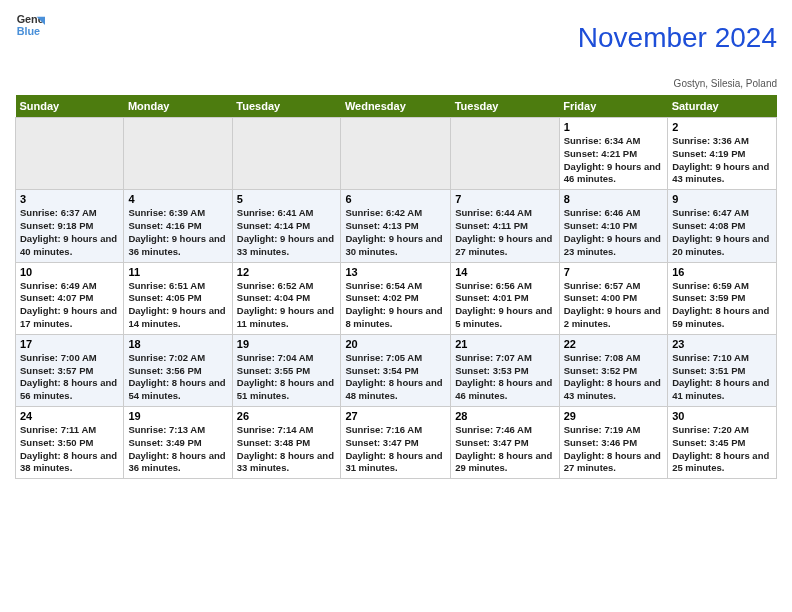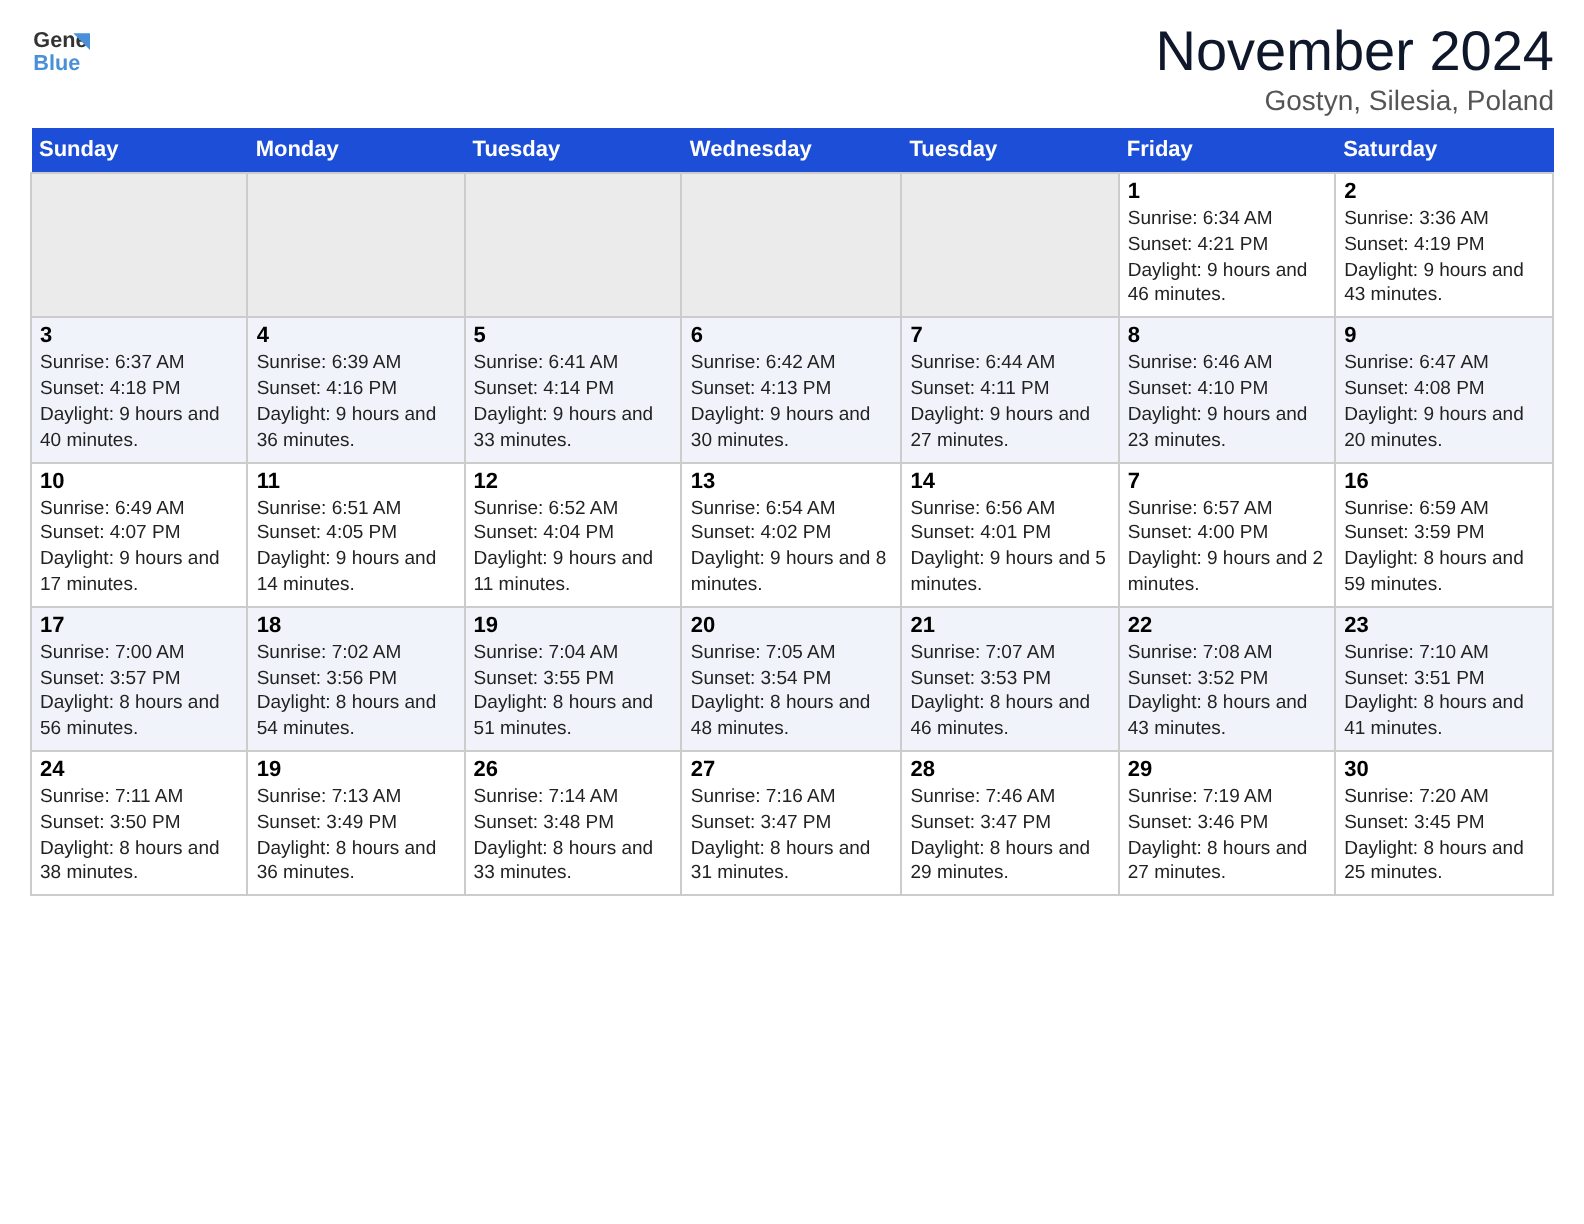--- a/index.html
+++ b/index.html
@@ -29,33 +29,35 @@
     .logo-icon {
       width: 30px;
       height: 30px;
     }
     .title-block {
       text-align: right;
     }
     .main-title {
       font-size: 28px;
       font-weight: normal;
-      color: #0f172a;
+      color: #1d4ed8;
+      margin-top: 12px;
     }
     .subtitle {
-      font-size: 14px;
+      font-size: 10px;
       color: #555;
+      margin-top: 24px;
     }
     table {
       width: 100%;
       border-collapse: collapse;
       font-size: 10.5px;
     }
     thead tr th {
-      background-color: #1d4ed8;
+      background-color: #4d7c0f;
       color: white;
       padding: 5px 4px;
       text-align: left;
       font-size: 11px;
       font-weight: bold;
     }
     tbody tr td {
       border: 1px solid #ccc;
       vertical-align: top;
       padding: 3px 4px;
@@ -77,20 +79,21 @@
     .day-num {
       font-weight: bold;
       font-size: 11px;
       margin-bottom: 2px;
       display: block;
     }
     .day-info {
       font-size: 9.5px;
       line-height: 1.35;
       color: #222;
+      font-weight: bold;
     }
   </style>
 </head>
 <body>
 
 <div class="page">
   <div class="header">
     <div class="logo">
       <svg class="logo-icon" viewBox="0 0 36 36">
         <text x="2" y="16" font-size="13" font-weight="bold" fill="#333" font-family="Arial">General</text>
@@ -137,21 +140,21 @@
             <div class="day-info">Sunrise: 3:36 AM
 Sunset: 4:19 PM
 Daylight: 9 hours
 and 43 minutes.</div>
           </td>
         </tr>
         <tr>
           <td>
             <span class="day-num">3</span>
             <div class="day-info">Sunrise: 6:37 AM
-Sunset: 4:18 PM
+Sunset: 9:18 PM
 Daylight: 9 hours
 and 40 minutes.</div>
           </td>
           <td>
             <span class="day-num">4</span>
             <div class="day-info">Sunrise: 6:39 AM
 Sunset: 4:16 PM
 Daylight: 9 hours
 and 36 minutes.</div>
           </td>

